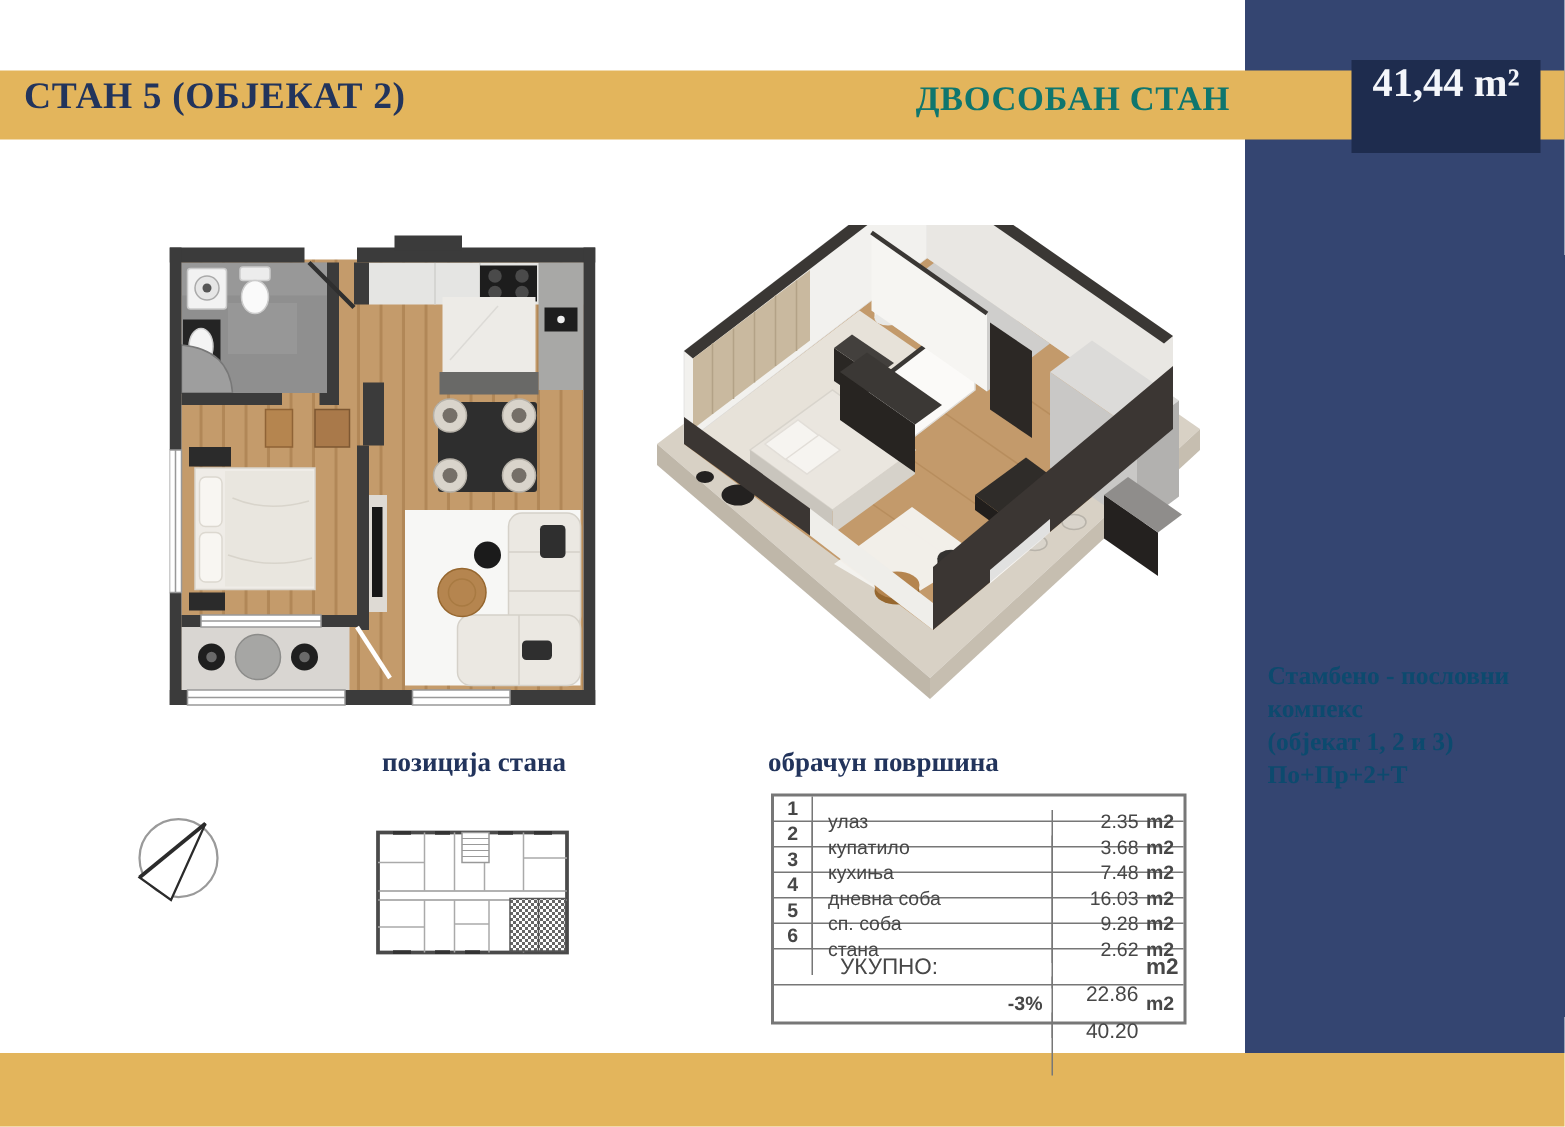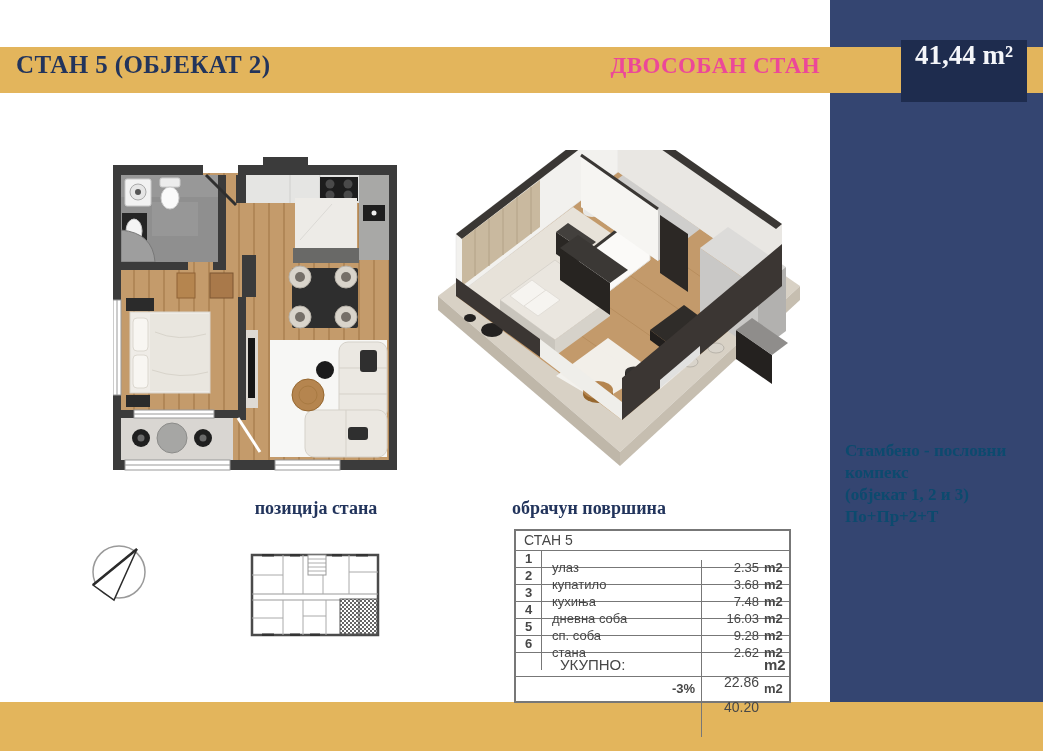--- a/index.html
+++ b/index.html
@@ -4,21 +4,21 @@
 <style>
   html,body{margin:0;padding:0;}
   body{
     width:1043px;height:751px;position:relative;overflow:hidden;
     background:#ffffff;font-family:"Liberation Serif", serif;
   }
   .blue-col{position:absolute;left:830px;top:0;width:213px;height:702px;background:#344571;}
   .gold-band{position:absolute;left:0;top:47px;width:1043px;height:46px;background:#E3B55C;}
   .gold-footer{position:absolute;left:0;top:702px;width:1043px;height:49px;background:#E3B55C;}
   .hdr-title{position:absolute;left:16px;top:51px;font-size:25px;font-weight:bold;color:#22345C;letter-spacing:.4px;}
-  .hdr-sub{position:absolute;left:500px;top:53px;width:320px;text-align:right;font-size:23px;font-weight:bold;color:#ec4899;letter-spacing:.4px;}
+  .hdr-sub{position:absolute;left:500px;top:53px;width:320px;text-align:right;font-size:23px;font-weight:bold;color:#0f766e;letter-spacing:.4px;}
   .area-box{position:absolute;left:901px;top:40px;width:126px;height:62px;background:#1E2C4E;
     color:#f4f6fa;display:flex;align-items:flex-start;justify-content:center;font-size:27px;font-weight:bold;}
   .complex{position:absolute;left:845px;top:440px;width:188px;color:#0c4a6e;font-size:17px;font-weight:bold;line-height:22px;}
   .sec-title{position:absolute;font-size:18px;font-weight:bold;color:#22345C;}
   .pos-title{left:238px;top:498px;width:156px;text-align:center;}
   .calc-title{left:512px;top:498px;}
   .plan2d{position:absolute;left:113px;top:155px;width:284px;height:316px;}
   .plan3d{position:absolute;left:430px;top:150px;width:395px;height:330px;}
   .miniplan{position:absolute;left:246px;top:549px;width:138px;height:94px;}
   .compass{position:absolute;left:85px;top:540px;width:70px;height:70px;}
@@ -299,21 +299,20 @@
       <rect x="356" y="554" width="12" height="2.5"></rect>
     <rect x="262" y="633.5" width="12" height="2.5"></rect>
       <rect x="290" y="633.5" width="10" height="2.5"></rect>
     <rect x="310" y="633.5" width="10" height="2.5"></rect>
   </g>
   <rect x="340" y="599" width="37" height="35" fill="url(#hx)" stroke="#555555"></rect>
   <line x1="359" y1="599" x2="359" y2="634" stroke="#555555"></line>
 </svg>
 
 <div class="areas-table">
-  <div class="t-head">СТАН 5</div>
 
   <div class="t-row">
     <div class="t-num">1</div>
     <div class="t-label">улаз</div>
     <div class="t-val">2.35</div>
     <div class="t-unit">m2</div>
   </div>
   <div class="t-row">
     <div class="t-num">2</div>
     <div class="t-label">купатило</div>

